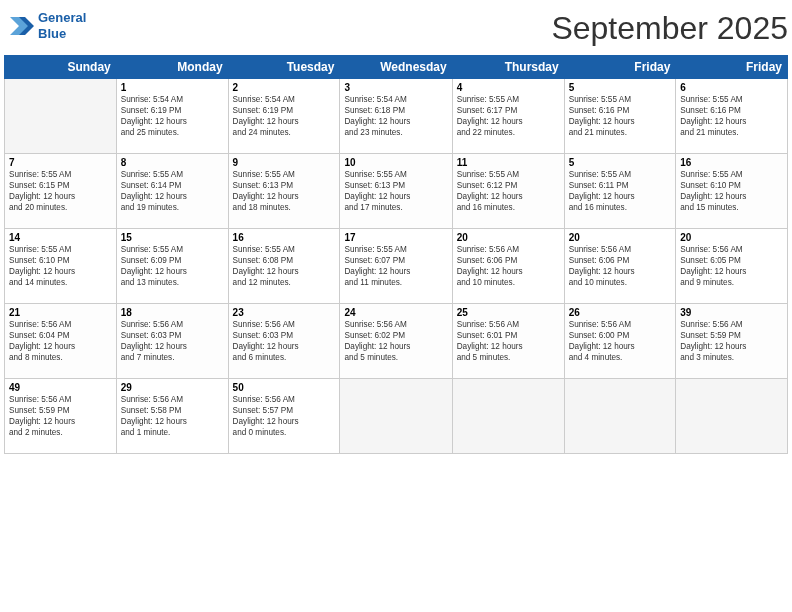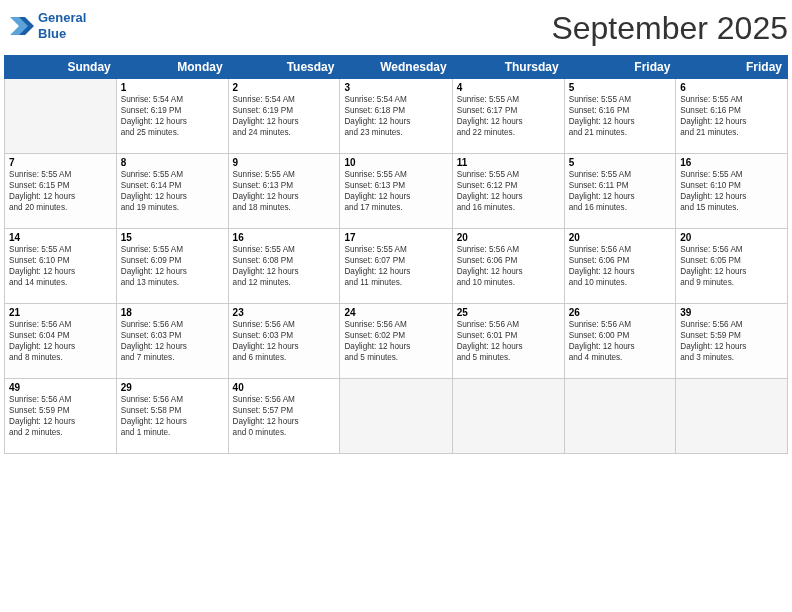--- a/index.html
+++ b/index.html
@@ -331,21 +331,21 @@
 and 2 minutes.</div>
           </td>
           <td>
             <span class="day-num">29</span>
             <div class="day-info" style="white-space: pre-line;">Sunrise: 5:56 AM
 Sunset: 5:58 PM
 Daylight: 12 hours
 and 1 minute.</div>
           </td>
           <td>
-            <span class="day-num">40</span>
+            <span class="day-num">50</span>
             <div class="day-info" style="white-space: pre-line;">Sunrise: 5:56 AM
 Sunset: 5:57 PM
 Daylight: 12 hours
 and 0 minutes.</div>
           </td>
           <td class="empty-cell"></td>
           <td class="empty-cell"></td>
           <td class="empty-cell"></td>
           <td class="empty-cell"></td>
         </tr>

